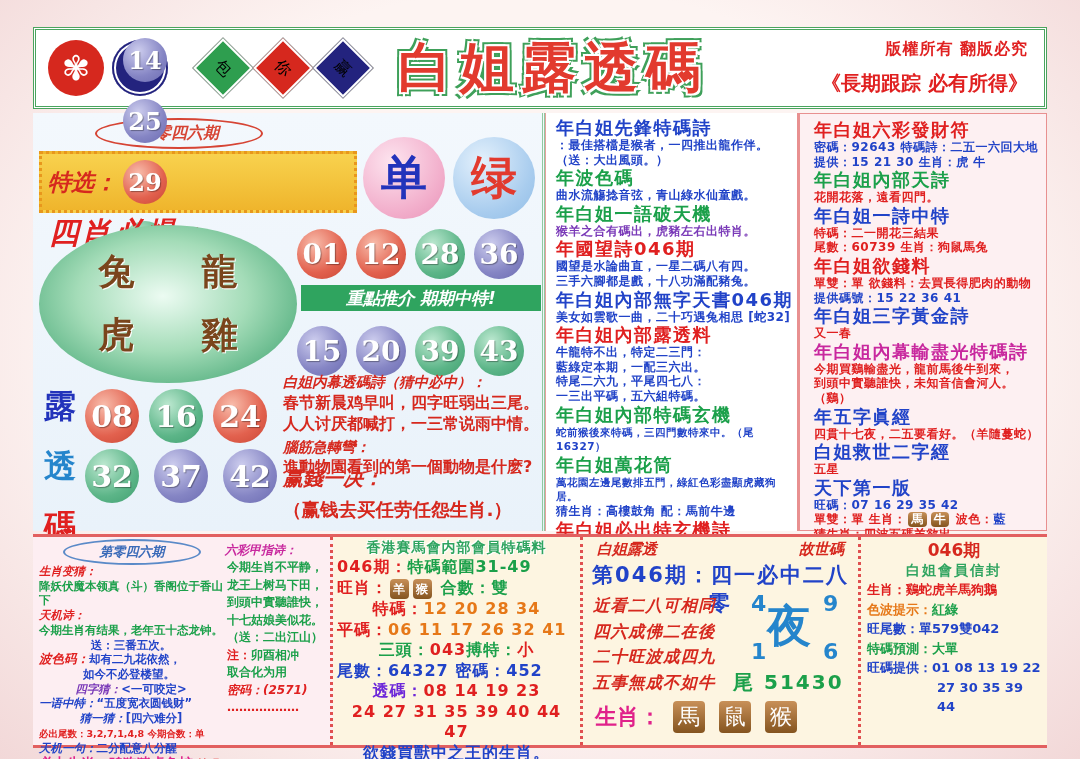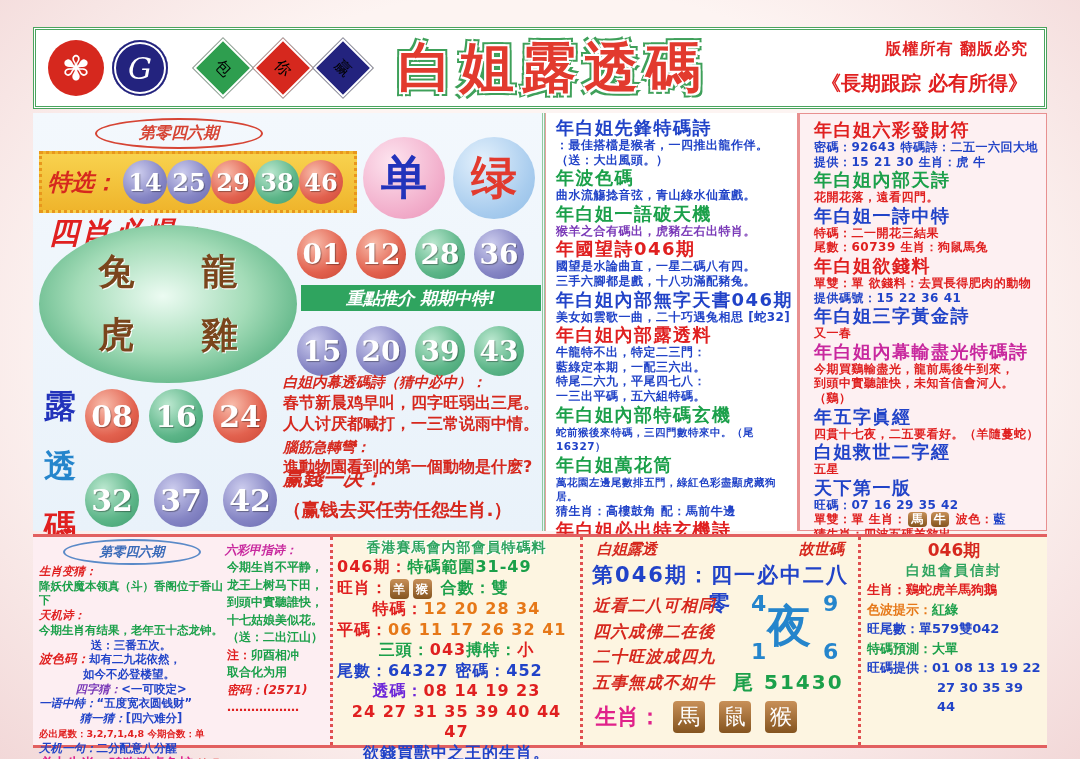--- a/index.html
+++ b/index.html
@@ -64,21 +64,21 @@
       font-style:italic;font-weight:bold;font-size:17px;display:flex;align-items:center;justify-content:center;}
   .poem{position:absolute;left:250px;top:260px;width:258px;color:#d6281e;}
   .poem-title{font-size:14.5px;font-weight:bold;font-style:italic;}
   .poem-line{font-size:16px;font-weight:bold;line-height:21px;}
   .brain-title{font-size:14.5px;font-weight:bold;font-style:italic;margin-top:4px;}
   .brain-q{font-size:16px;font-weight:bold;}
   .v-chars{position:absolute;left:8px;top:272px;width:38px;display:flex;flex-direction:column;gap:16px;align-items:center;}
   .v-chars div{font-size:32px;font-weight:bold;}
   .v-blue{color:#2233bb;} .v-cyan{color:#2585cc;} .v-red{color:#e02020;}
   .row3,.row4{position:absolute;left:52px;display:flex;gap:10px;}
-  .row3{top:276px;} .row4{top:360px;gap:15px;}
+  .row3{top:276px;} .row4{top:336px;gap:15px;}
   .row3 .ball,.row4 .ball{width:54px;height:54px;font-size:30px;}
   .win{position:absolute;left:250px;top:352px;width:260px;color:#d6281e;}
   .win-label{font-size:20px;font-weight:bold;font-style:italic;}
   .win-text{font-size:18.5px;font-weight:bold;margin-top:5px;}
 
   
   .h{font-weight:bold;font-size:18px;line-height:21px;letter-spacing:1.5px;}
   .t{font-weight:bold;font-size:12px;line-height:14.6px;letter-spacing:.5px;}
   .small{font-size:10.5px;}
   .h-blue,.t-blue{color:#2143c8;} .h-green{color:#1ba04a;} .h-red,.t-red{color:#e02020;}
@@ -151,21 +151,21 @@
       <div class="slogan">《長期跟踪 必有所得》</div>
     </div>
   </div>
 
   <div class="main">
 
     <div class="left-panel">
       <div class="stamp">第零四六期</div>
       <div class="texuan">
         <span class="texuan-label">特选：</span>
-        <span style="display:flex;gap:0;">
+        <span style="display:flex;gap:17px;flex-direction:column;">
             <span class="ball b-purple">14</span>
             <span class="ball b-purple">25</span>
             <span class="ball b-red">29</span>
             <span class="ball b-green">38</span>
             <span class="ball b-red">46</span>
           </span>
       </div>
       <div class="big-ball big-odd">单</div>
       <div class="big-ball big-grn">绿</div>
       <div class="sixiao">四肖必爆：</div>

